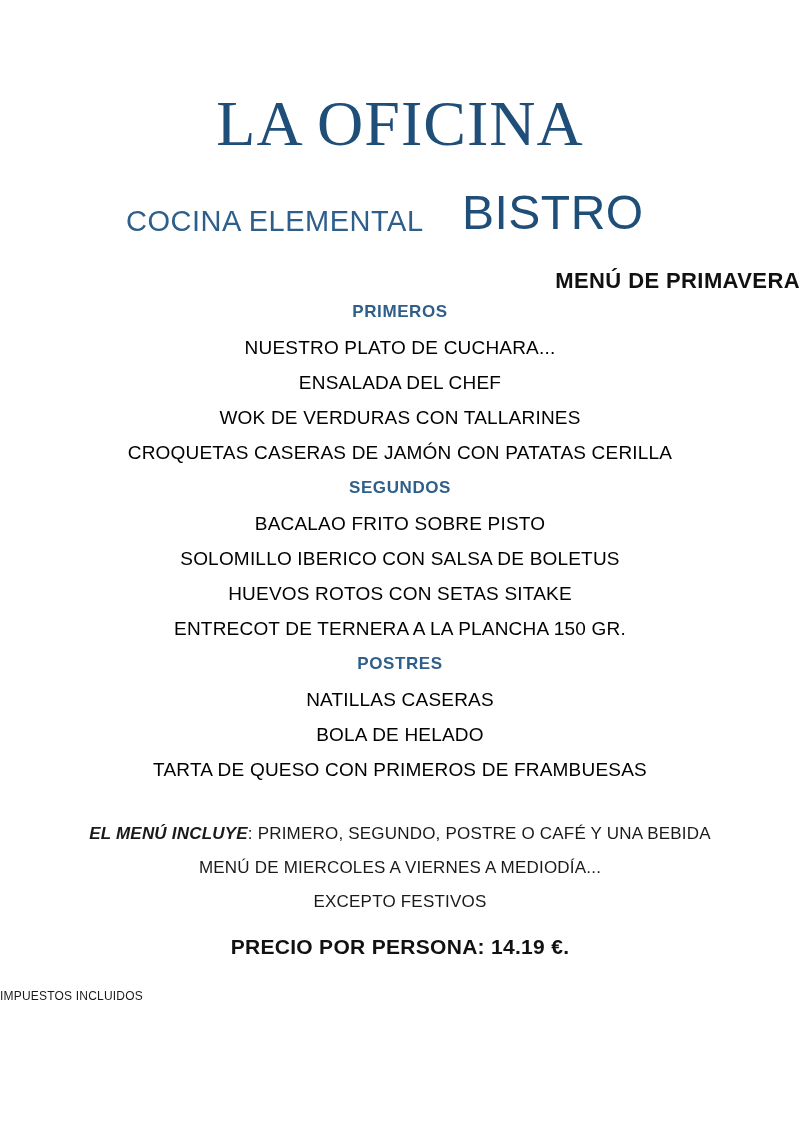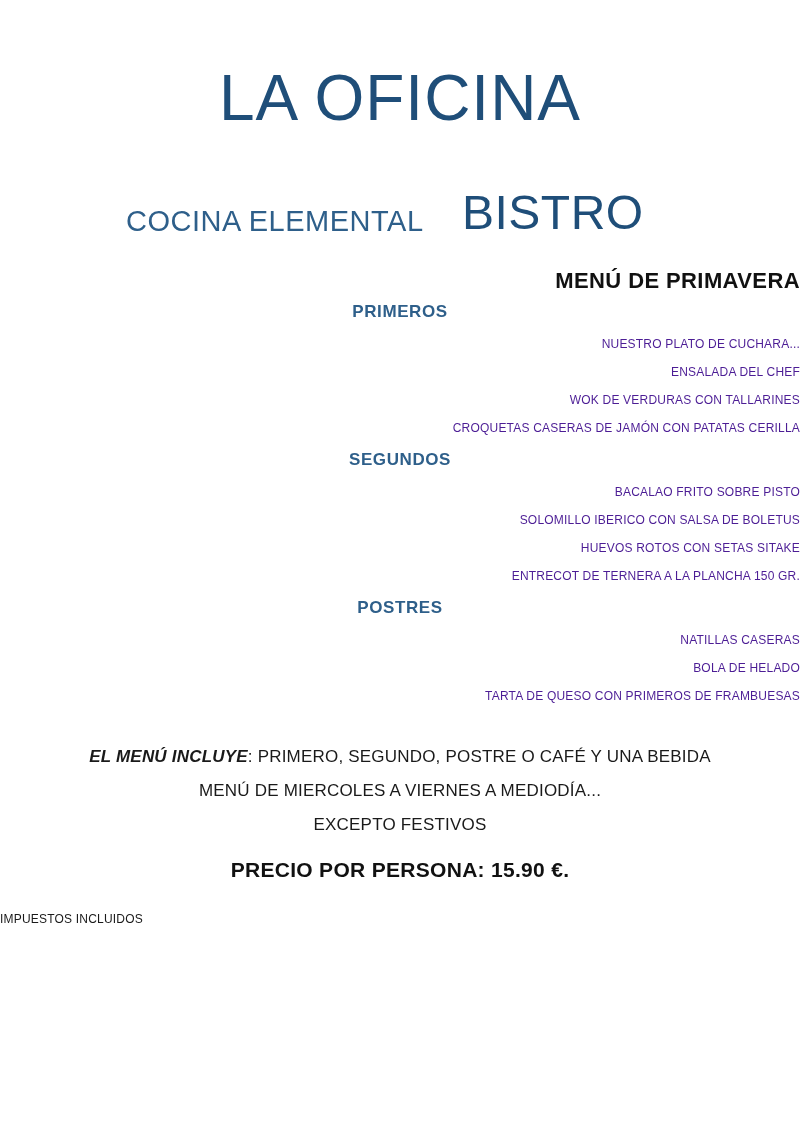--- a/index.html
+++ b/index.html
@@ -22,29 +22,30 @@
     padding: 0;
   }
 
   
   .header {
     position: relative;
     height: 250px;
   }
   .brand-main {
     position: absolute;
-    top: 66px;
+    top: 92px;
     left: 0;
     width: 800px;
     text-align: center;
     font-size: 64px;
     letter-spacing: 1px;
     color: #1f4e79;
     font-weight: 400;
     line-height: 1;
+    font-family: Liberation Serif, serif;
   }
   .brand-row {
     position: absolute;
     top: 185px;
     left: 0;
     width: 800px;
   }
   .brand-sub {
     position: absolute;
     left: 126px;
@@ -76,23 +77,23 @@
   .section-title {
     text-align: center;
     font-size: 17px;
     font-weight: bold;
     color: #2e5f8a;
     margin-top: 8px;
     margin-bottom: 8px;
     letter-spacing: 0.6px;
   }
   .dish {
-    text-align: right;
-    font-size: 12px;
-    color: #4c1d95;
+    text-align: center;
+    font-size: 19px;
+    color: #000000;
     line-height: 1.0;
     padding: 8px 0 8px 0;
     letter-spacing: 0.2px;
   }
 
   .spacer-lg { height: 30px; }
 
   .note {
     text-align: center;
     font-size: 17px;
@@ -148,16 +149,16 @@
   <div class="dish">NATILLAS CASERAS</div>
   <div class="dish">BOLA DE HELADO</div>
   <div class="dish">TARTA DE QUESO CON PRIMEROS DE FRAMBUESAS</div>
 
   <div class="spacer-lg"></div>
 
   <div class="note"><b>EL MENÚ INCLUYE</b><span>: PRIMERO, SEGUNDO, POSTRE O CAFÉ Y UNA BEBIDA</span></div>
   <div class="note">MENÚ DE MIERCOLES A VIERNES A MEDIODÍA...</div>
   <div class="note">EXCEPTO FESTIVOS</div>
 
-  <div class="price">PRECIO POR PERSONA:  15.90 €.</div>
+  <div class="price">PRECIO POR PERSONA:  14.19 €.</div>
   <div class="taxes">IMPUESTOS INCLUIDOS</div>
 
 </div>
 
 </body></html>

